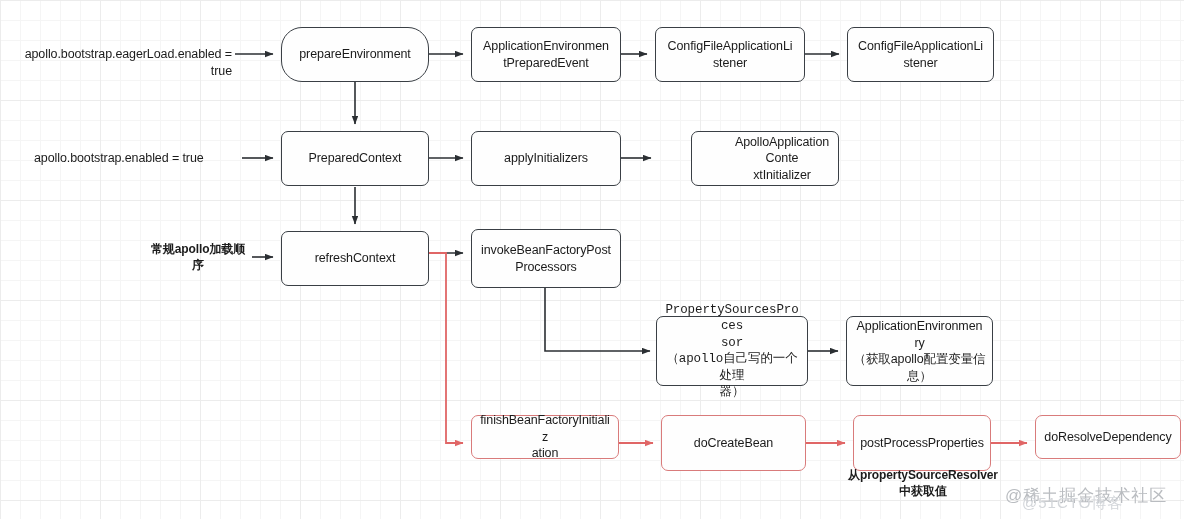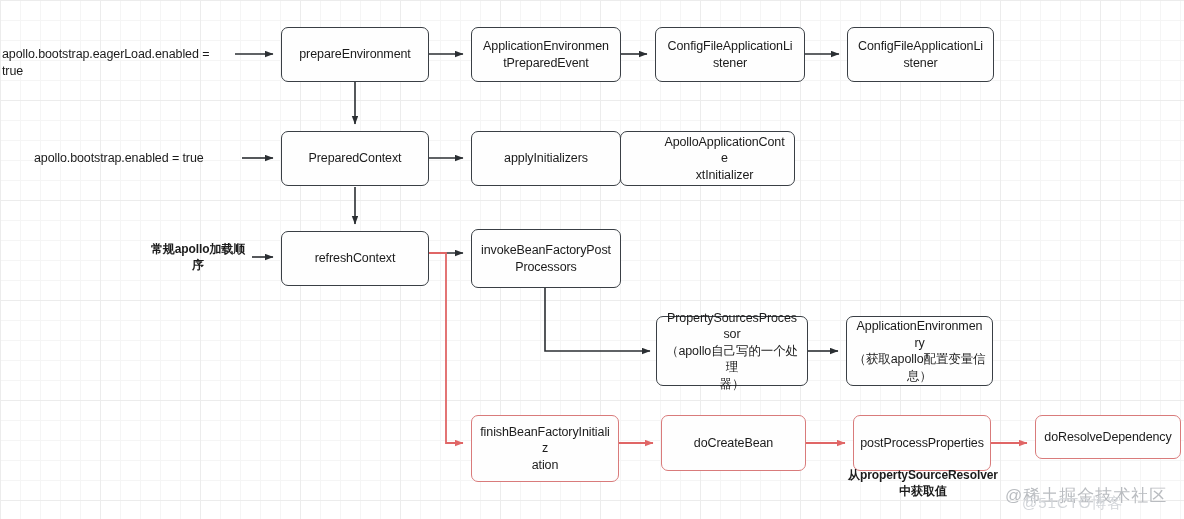--- a/index.html
+++ b/index.html
@@ -150,21 +150,21 @@
       <line x1="619" y1="443" x2="653" y2="443" stroke="#e06666" stroke-width="1.8" marker-end="url(#arrow-red)"></line>
     </g>
     <g>
       <line x1="806" y1="443" x2="845" y2="443" stroke="#e06666" stroke-width="1.8" marker-end="url(#arrow-red)"></line>
     </g>
     <g>
       <line x1="991" y1="443" x2="1027" y2="443" stroke="#e06666" stroke-width="1.8" marker-end="url(#arrow-red)"></line>
     </g>
   </svg>
 
-  <div class="node" style="left:281px; top:27px; width:148px; height:55px;">
+  <div class="node" style="left:281px; top:27px; width:148px; height:55px;border-radius:21px;">
     <span class="nlabel">prepareEnvironment</span>
   </div>
 
   <div class="node" style="left:471px; top:27px; width:150px; height:55px;">
     <span class="nlabel">ApplicationEnvironmen
 tPreparedEvent</span>
   </div>
 
   <div class="node" style="left:655px; top:27px; width:150px; height:55px;">
     <span class="nlabel">ConfigFileApplicationLi
@@ -177,66 +177,66 @@
   </div>
 
   <div class="node" style="left:281px; top:131px; width:148px; height:55px;">
     <span class="nlabel">PreparedContext</span>
   </div>
 
   <div class="node" style="left:471px; top:131px; width:150px; height:55px;align-items:center;">
     <span class="nlabel">applyInitializers</span>
   </div>
 
-  <div class="node" style="left:620px; top:131px; width:175px; height:55px;padding-left:40px;">
+  <div class="node" style="left:691px; top:131px; width:148px; height:55px;padding-left:40px;">
     <span class="nlabel">ApolloApplicationConte
 xtInitializer</span>
   </div>
 
   <div class="node" style="left:281px; top:231px; width:148px; height:55px;">
     <span class="nlabel">refreshContext</span>
   </div>
 
   <div class="node" style="left:471px; top:229px; width:150px; height:59px;">
     <span class="nlabel">invokeBeanFactoryPost
 Processors</span>
   </div>
 
-  <div class="node" style="left:656px; top:316px; width:152px; height:70px;">
+  <div class="node" style="left:656px; top:316px; width:152px; height:70px;font-family:Liberation Mono, monospace;">
     <span class="nlabel">PropertySourcesProces
 sor
 （apollo自己写的一个处理
 器）</span>
   </div>
 
   <div class="node" style="left:846px; top:316px; width:147px; height:70px;">
     <span class="nlabel">ApplicationEnvironmen
 ry
 （获取apollo配置变量信
 息）</span>
   </div>
 
-  <div class="node red" style="left:471px; top:415px; width:148px; height:67px;">
+  <div class="node red" style="left:471px; top:415px; width:148px; height:44px;">
     <span class="nlabel">finishBeanFactoryInitializ
 ation</span>
   </div>
 
   <div class="node red" style="left:661px; top:415px; width:145px; height:56px;">
     <span class="nlabel">doCreateBean</span>
   </div>
 
   <div class="node red" style="left:853px; top:415px; width:138px; height:56px;">
     <span class="nlabel">postProcessProperties</span>
   </div>
 
   <div class="node red" style="left:1035px; top:415px; width:146px; height:44px;">
     <span class="nlabel">doResolveDependency</span>
   </div>
 
-  <div class="freetext" style="left:2px; top:46px; width:230px; text-align:left;">apollo.bootstrap.eagerLoad.enabled = true</div>
+  <div class="freetext" style="left:2px; top:46px; width:230px; text-align:right;">apollo.bootstrap.eagerLoad.enabled = true</div>
 
   <div class="freetext" style="left:34px; top:150px; width:205px; text-align:left;">apollo.bootstrap.enabled = true</div>
 
   <div class="freetext bold" style="left:146px; top:241px; width:104px;">常规apollo加载顺
 序</div>
 
   <div class="freetext bold" style="left:838px; top:467px; width:170px;">从propertySourceResolver
 中获取值</div>
 
   <div class="watermark" style="left:1005px; top:484px;">@稀土掘金技术社区</div>

